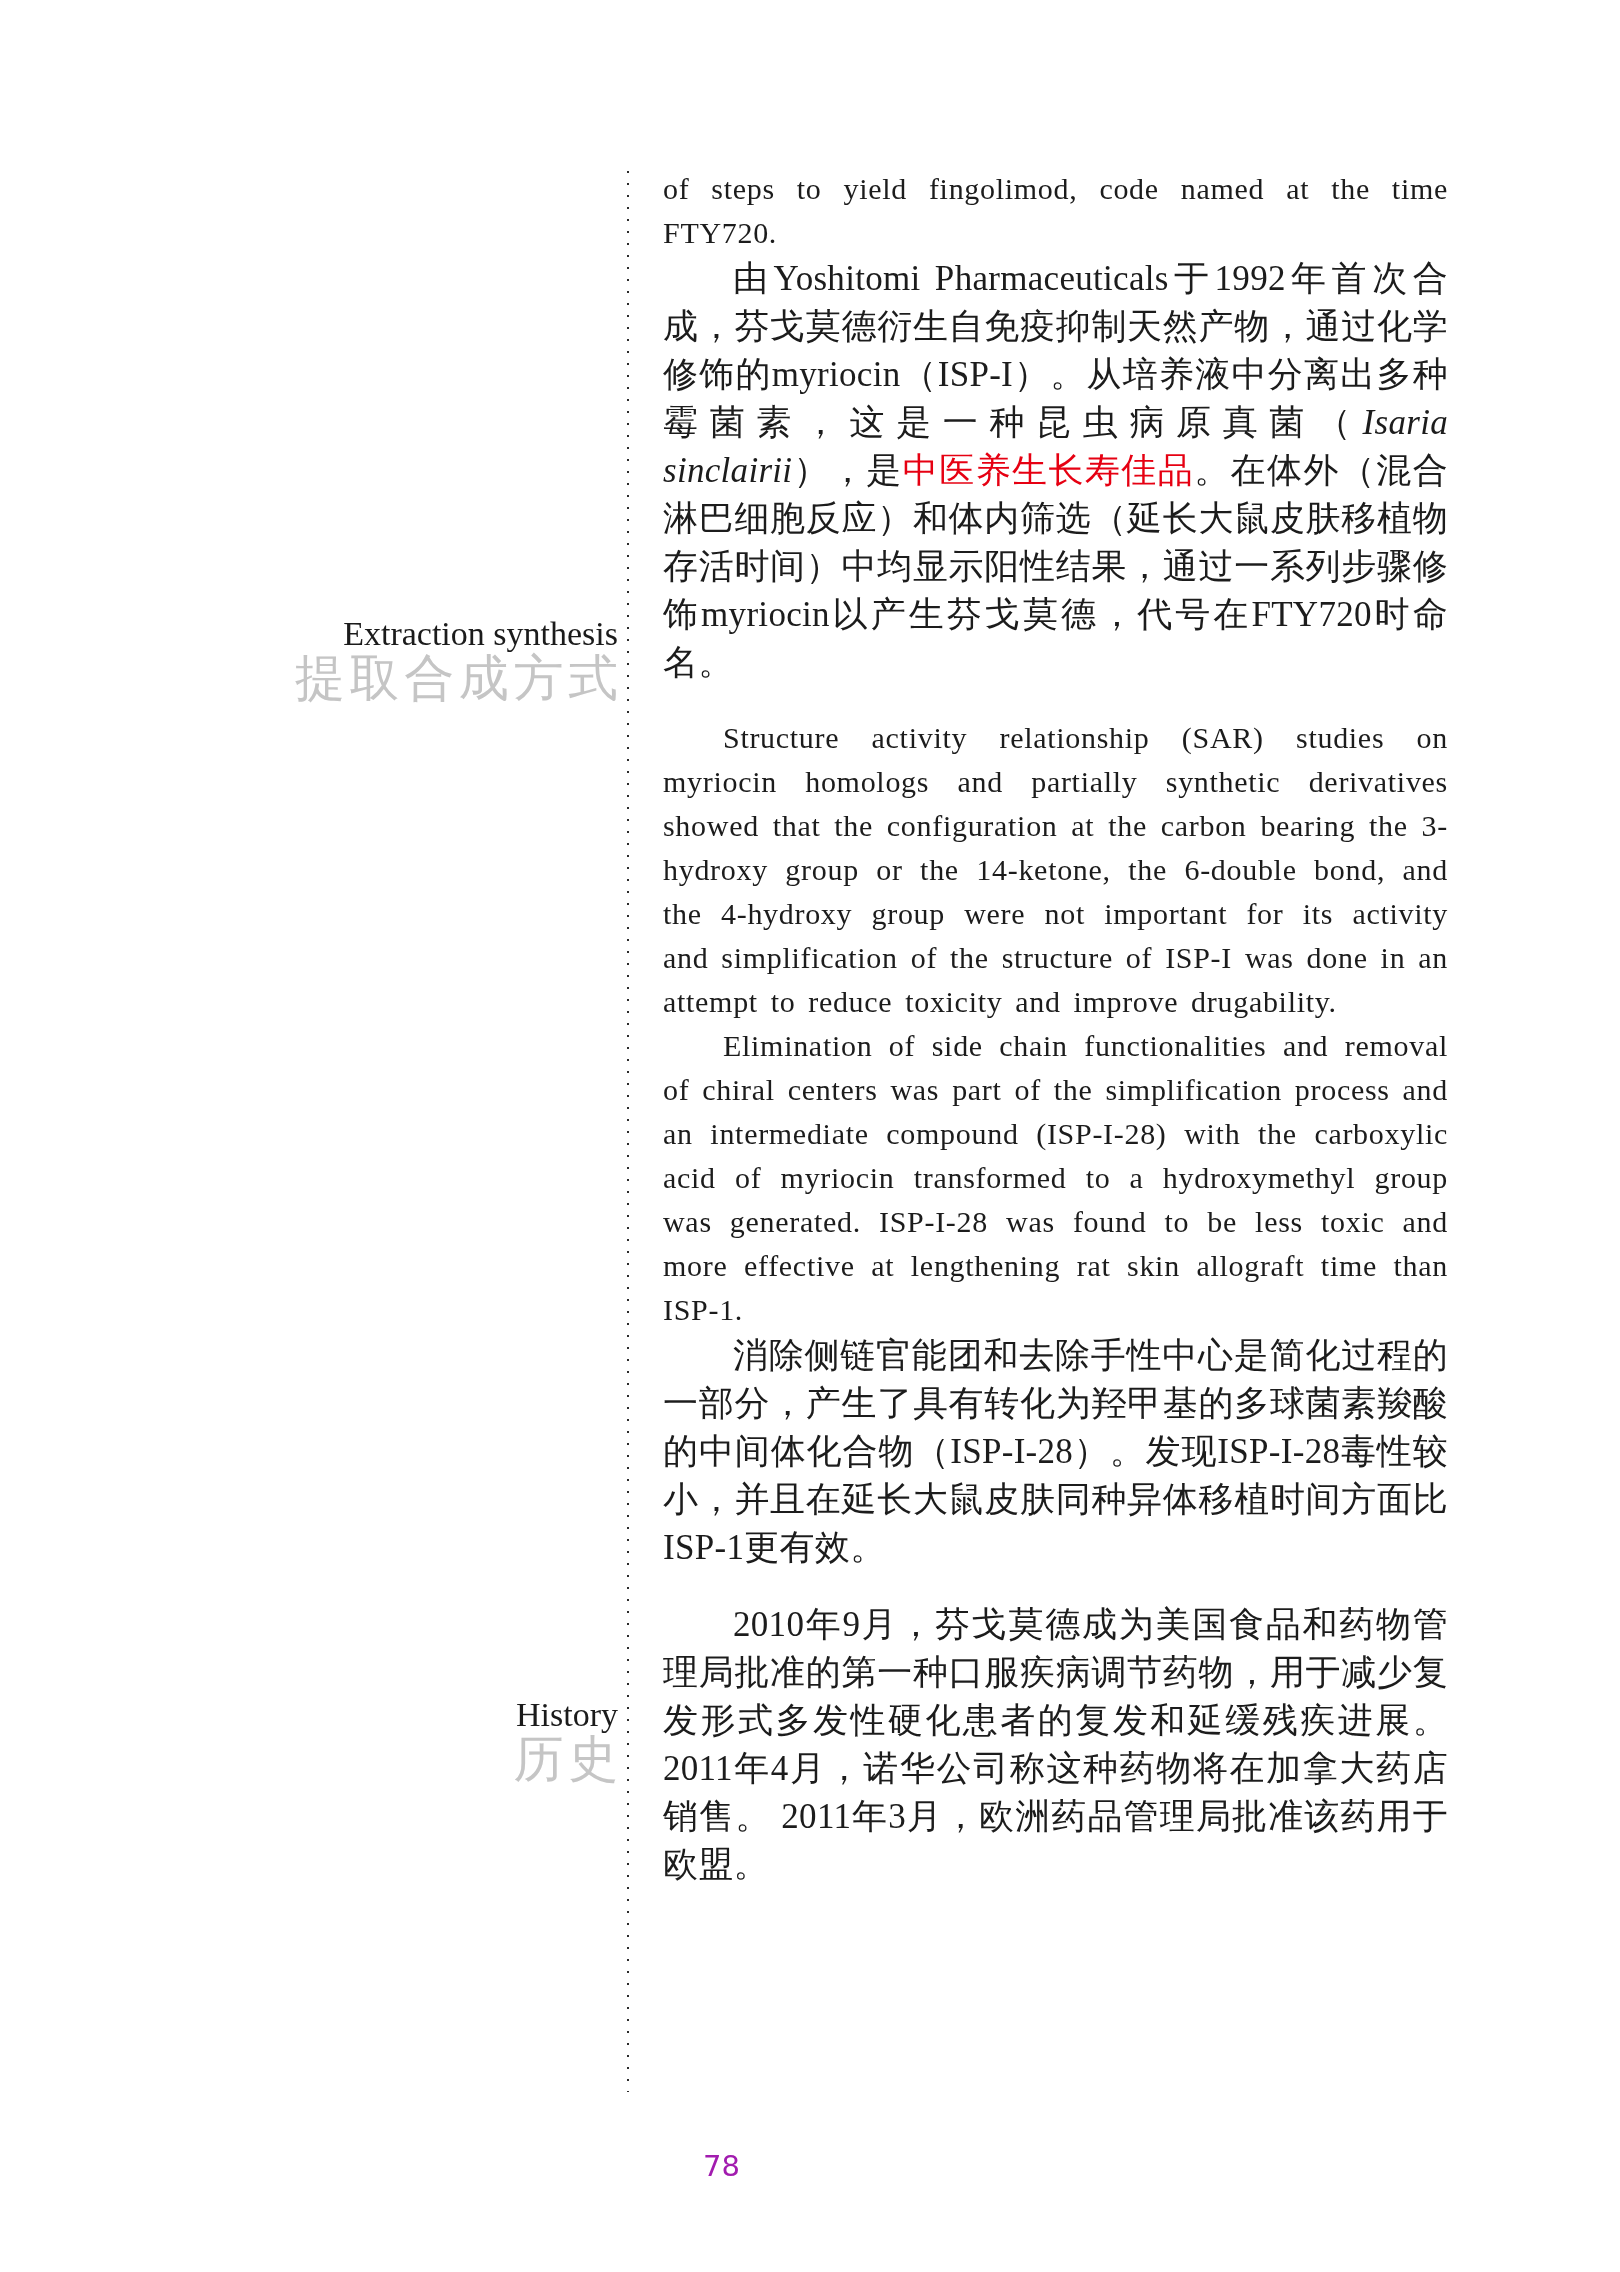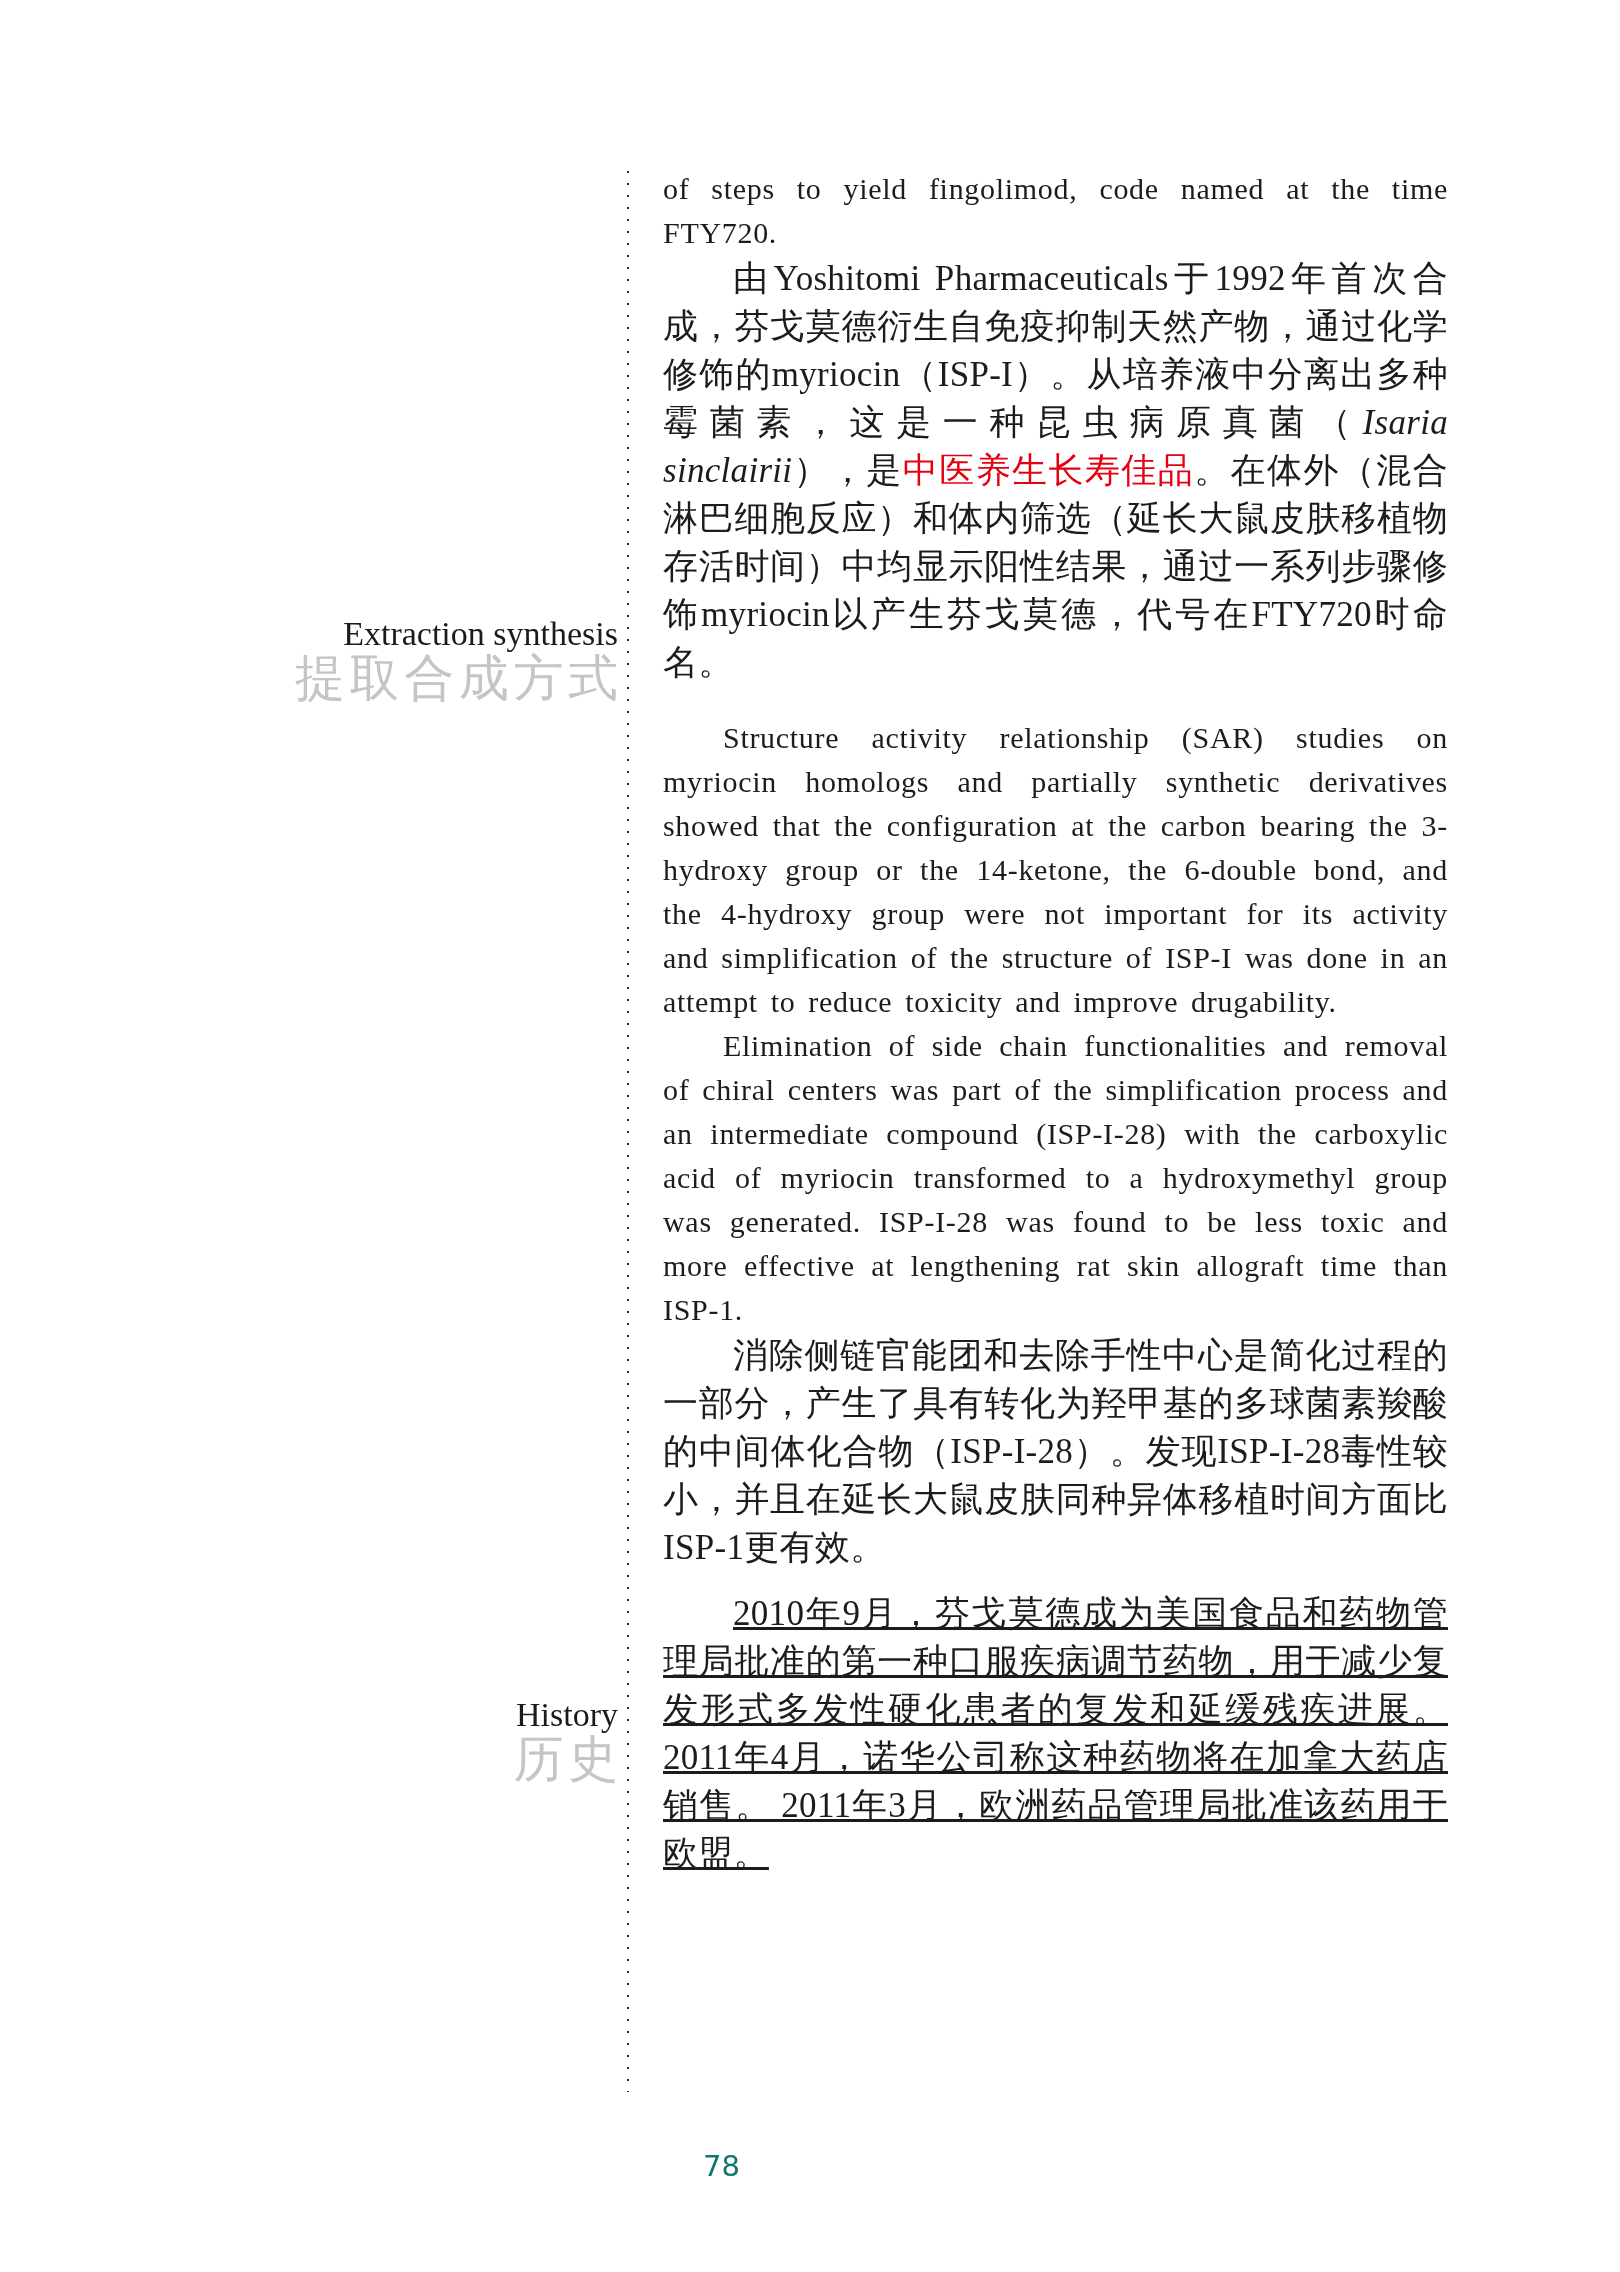--- a/index.html
+++ b/index.html
@@ -37,21 +37,21 @@
     word-spacing: 4.6px;
   }
   .para-zh {
     font-size: 35px;
     line-height: 48px;
     letter-spacing: 0.3px;
   }
   .indent { text-indent: 2em; }
   [data-name="paragraph-p3"] { margin-top: 29px; }
   [data-name="paragraph-p4"] { margin-top: 13.2px; }
-  [data-name="paragraph-p7"] { margin-top: 18px; text-decoration: underline; }
+  [data-name="paragraph-p7"] { margin-top: 29px; }
   .seg-normal { }
   .seg-red { color: var(--accent-red, #e60012); }
   .seg-italic { font-style: italic; }
   .seg-big { font-size: 1.3em; line-height: 1; }
   .side-label {
     position: absolute;
     right: 1002px;
     text-align: right;
     white-space: nowrap;
   }
@@ -69,21 +69,21 @@
     letter-spacing: 4.6px;
     margin-right: -4.6px;
     margin-top: 1.3px;
   }
   .page-number {
     position: absolute;
     left: 703px;
     top: 2149px;
     font-size: 29px;
     font-family: "DejaVu Sans", "Liberation Sans", sans-serif;
-    color: #0f766e;
+    color: #a21caf;
   }
 </style>
 </head>
 <body>
 
 <div class="page" data-name="document-page">
 
   <div class="dotted-line" data-name="dotted-separator"></div>
 
   <div class="side-label label-extraction" data-name="section-label-extraction">

